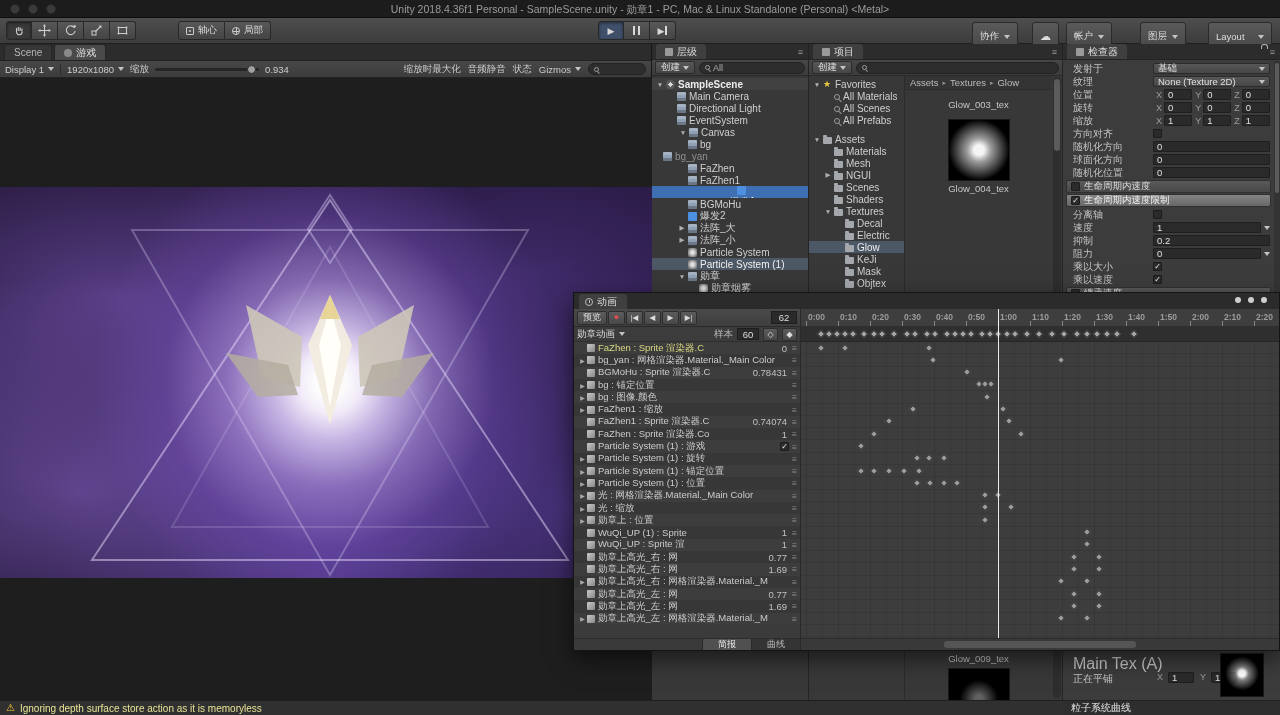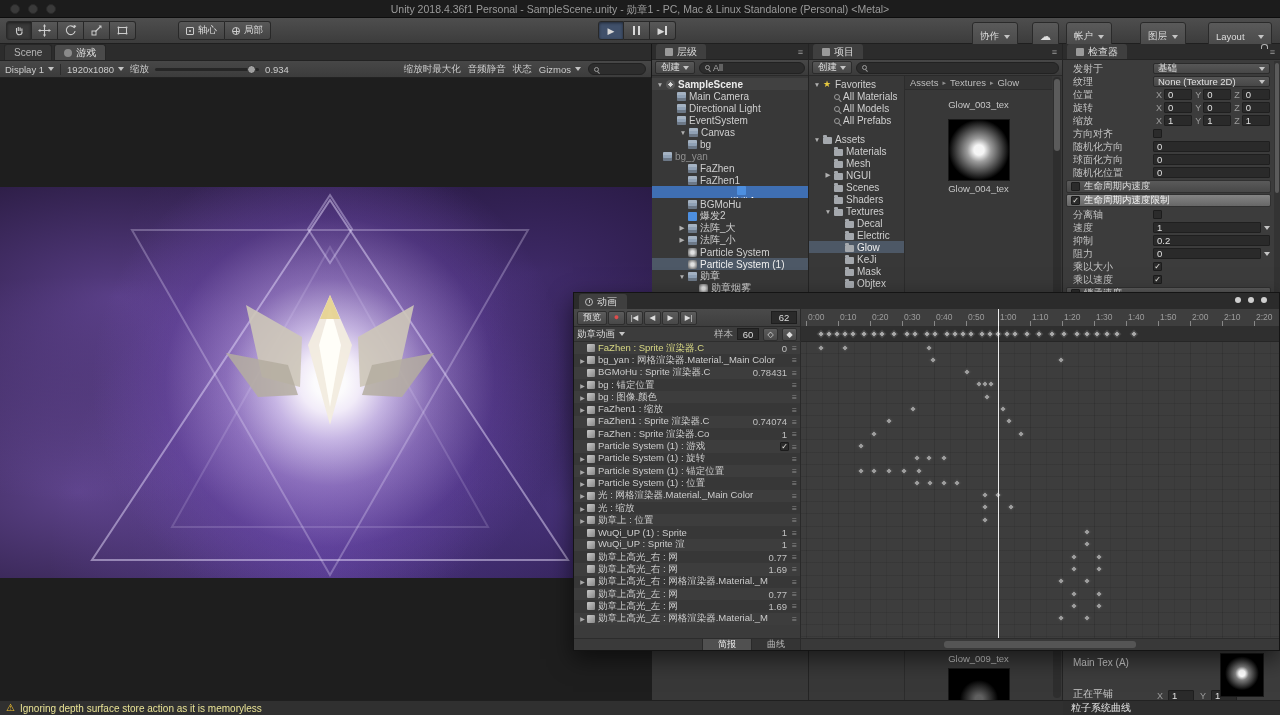--- a/index.html
+++ b/index.html
@@ -135,23 +135,23 @@
 .iselect span{overflow:hidden;white-space:nowrap;}
 .iselect .caret{margin-left:auto;flex:none;}
 .iaxis{color:#9c9c9c;margin:0 2px 0 3px;font-size:9px;flex:none;}
 .inum{flex:1;height:11px;background:#2a2a2a;border:1px solid #1f1f1f;border-radius:1px;padding:0 3px;font-size:9.5px;color:#e0e0e0;display:flex;align-items:center;min-width:0;}
 .icheck{width:9px;height:9px;background:#2b2b2b;border:1px solid #1c1c1c;border-radius:1px;font-size:8px;line-height:8px;color:#ecebe6;text-align:center;flex:none;}
 .imodule{height:13px;margin:1px 3px;background:linear-gradient(#5a5a5a,#484848);border:1px solid #303030;border-radius:2px;display:flex;align-items:center;padding:0 4px;gap:4px;font-size:9.5px;color:#ddd;}
 .imodule.hl{background:linear-gradient(#848484,#676767);color:#f4f4f4;}
 .insp-scroll{position:absolute;right:0;top:17px;width:6px;bottom:16px;background:#333;}
 .insp-scroll .thumb{position:absolute;left:1px;right:1px;top:2px;height:130px;background:#5b5b5b;border-radius:2px;}
 .insp-bottom{position:absolute;left:0;right:0;bottom:0;height:66px;background:#3c3c3c;z-index:2;}
-.mtex-row{height:14px;display:flex;align-items:center;padding-left:10px;font-size:10px;color:#c9c9c9;margin-top:6px;}
+.mtex-row{height:14px;display:flex;padding-left:10px;font-size:16px;color:#c9c9c9;margin-top:6px;}
 .mtex-thumb{position:absolute;right:16px;top:4px;width:44px;height:44px;background:radial-gradient(circle at 50% 46%, #fff 0 10%, rgba(255,255,255,.35) 22%, #000 55%);border:1px solid #191919;}
-.tile-row{height:14px;display:flex;align-items:flex-end;padding-left:10px;font-size:10px;color:#c9c9c9;gap:3px;margin-top:18px;}
+.tile-row{height:14px;display:flex;align-items:flex-start;padding-left:10px;font-size:10px;color:#c9c9c9;gap:3px;margin-top:3px;}
 .tile-row .inum{flex:none;width:26px;}
 .curves-bar{position:absolute;left:0;right:0;bottom:0;height:15px;background:#2e2e2e;border-top:1px solid #222;display:flex;align-items:center;padding:0 8px;font-size:10px;color:#e4e4e4;}
 
 
 .anim-window{position:absolute;left:573px;top:292px;width:707px;height:359px;background:#383838;border:1px solid #141414;box-shadow:0 8px 22px rgba(0,0,0,.55);z-index:10;}
 .anim-tabbar{height:16px;background:#2b2b2b;display:flex;align-items:flex-end;position:relative;}
 .anim-tab{height:15px;margin-left:5px;background:#3f3f3f;border-radius:3px 3px 0 0;padding:0 10px 0 6px;display:flex;align-items:center;gap:4px;font-size:10px;color:#ddd;}
 .ic-clock{width:8px;height:8px;border:1px solid #bbb;border-radius:50%;position:relative;flex:none;}
 .ic-clock::after{content:'';position:absolute;left:3px;top:1px;width:1px;height:3px;background:#bbb;}
 .anim-dots{position:absolute;top:4px;right:12px;display:flex;gap:7px;}
@@ -160,21 +160,21 @@
 .acbtn{height:14px;min-width:17px;padding:0 3px;background:linear-gradient(#5c5c5c,#484848);border:1px solid #2e2e2e;border-radius:2px;font-size:7.5px;color:#ddd;display:flex;align-items:center;justify-content:center;white-space:nowrap;}
 .acbtn.preview{font-size:9px;padding:0 5px;}
 .rec-dot{color:#e04c4c;font-size:9px;line-height:1;}
 .frame-field{margin-left:auto;width:26px;height:13px;background:#2a2a2a;border:1px solid #1e1e1e;color:#ddd;font-size:9.5px;display:flex;align-items:center;justify-content:center;}
 .anim-cliprow{position:absolute;left:0;top:34px;width:227px;height:15px;background:#3c3c3c;border-bottom:1px solid #2e2e2e;border-right:1px solid #2a2a2a;display:flex;align-items:center;font-size:9.5px;color:#ddd;padding:0 3px;gap:4px;}
 .samples-label{margin-left:auto;color:#b9b9b9;}
 .samples-field{width:22px;height:12px;background:#2a2a2a;border:1px solid #1e1e1e;color:#ddd;font-size:9.5px;display:flex;align-items:center;justify-content:center;}
 .kbtn{width:15px;height:13px;background:linear-gradient(#5c5c5c,#484848);border:1px solid #2e2e2e;border-radius:2px;font-size:8px;color:#ddd;display:flex;align-items:center;justify-content:center;}
 .anim-ruler{position:absolute;left:227px;top:16px;right:0;height:18px;background:#3e3e3e;border-bottom:1px solid #2f2f2f;overflow:hidden;font-size:8.5px;color:#9d9d9d;}
 .tick{position:absolute;bottom:0;width:1px;height:5px;background:#878787;}
-.ticklab{position:absolute;top:3px;}
+.ticklab{position:absolute;top:3px;font-weight:bold;}
 .summary-track{position:absolute;left:227px;top:34px;right:0;height:15px;background:#2f2f2f;border-bottom:1px solid #262626;overflow:hidden;}
 .anim-props{position:absolute;left:0;top:49px;width:227px;bottom:12px;background:#3b3b3b;border-right:1px solid #2a2a2a;overflow:hidden;}
 .prow{height:12.3px;display:flex;align-items:center;font-size:9.5px;color:#cccccc;padding-left:4px;background:#3d3d3d;}
 .prow.odd{background:#373737;}
 .prow.hl .plabel{color:#d8d883;}
 .parr{width:9px;font-size:6px;color:#aaa;text-align:center;flex:none;}
 .picon{width:8px;height:8px;background:linear-gradient(135deg,#c9c9c9,#878787);border-radius:1px;margin-right:3px;flex:none;}
 .plabel{overflow:hidden;white-space:nowrap;flex:0 1 auto;}
 .pright{margin-left:auto;flex:none;}
 .pval{color:#c0c0c0;padding:0 2px;}
@@ -496,21 +496,21 @@
             <span class="tlabel">Favorites</span>
           </div>
           <div class="trow" style="padding-left: 14px;">
             <span class="arr"></span>
             <span class="ticon ic-search"></span>
             <span class="tlabel">All Materials</span>
           </div>
           <div class="trow" style="padding-left: 14px;">
             <span class="arr"></span>
             <span class="ticon ic-search"></span>
-            <span class="tlabel">All Models</span>
+            <span class="tlabel">All Scenes</span>
           </div>
           <div class="trow" style="padding-left: 14px;">
             <span class="arr"></span>
             <span class="ticon ic-search"></span>
             <span class="tlabel">All Prefabs</span>
           </div>
         </div>
       <div class="proj-gap"></div>
       <div>
           <div class="trow" style="padding-left: 3px;">

